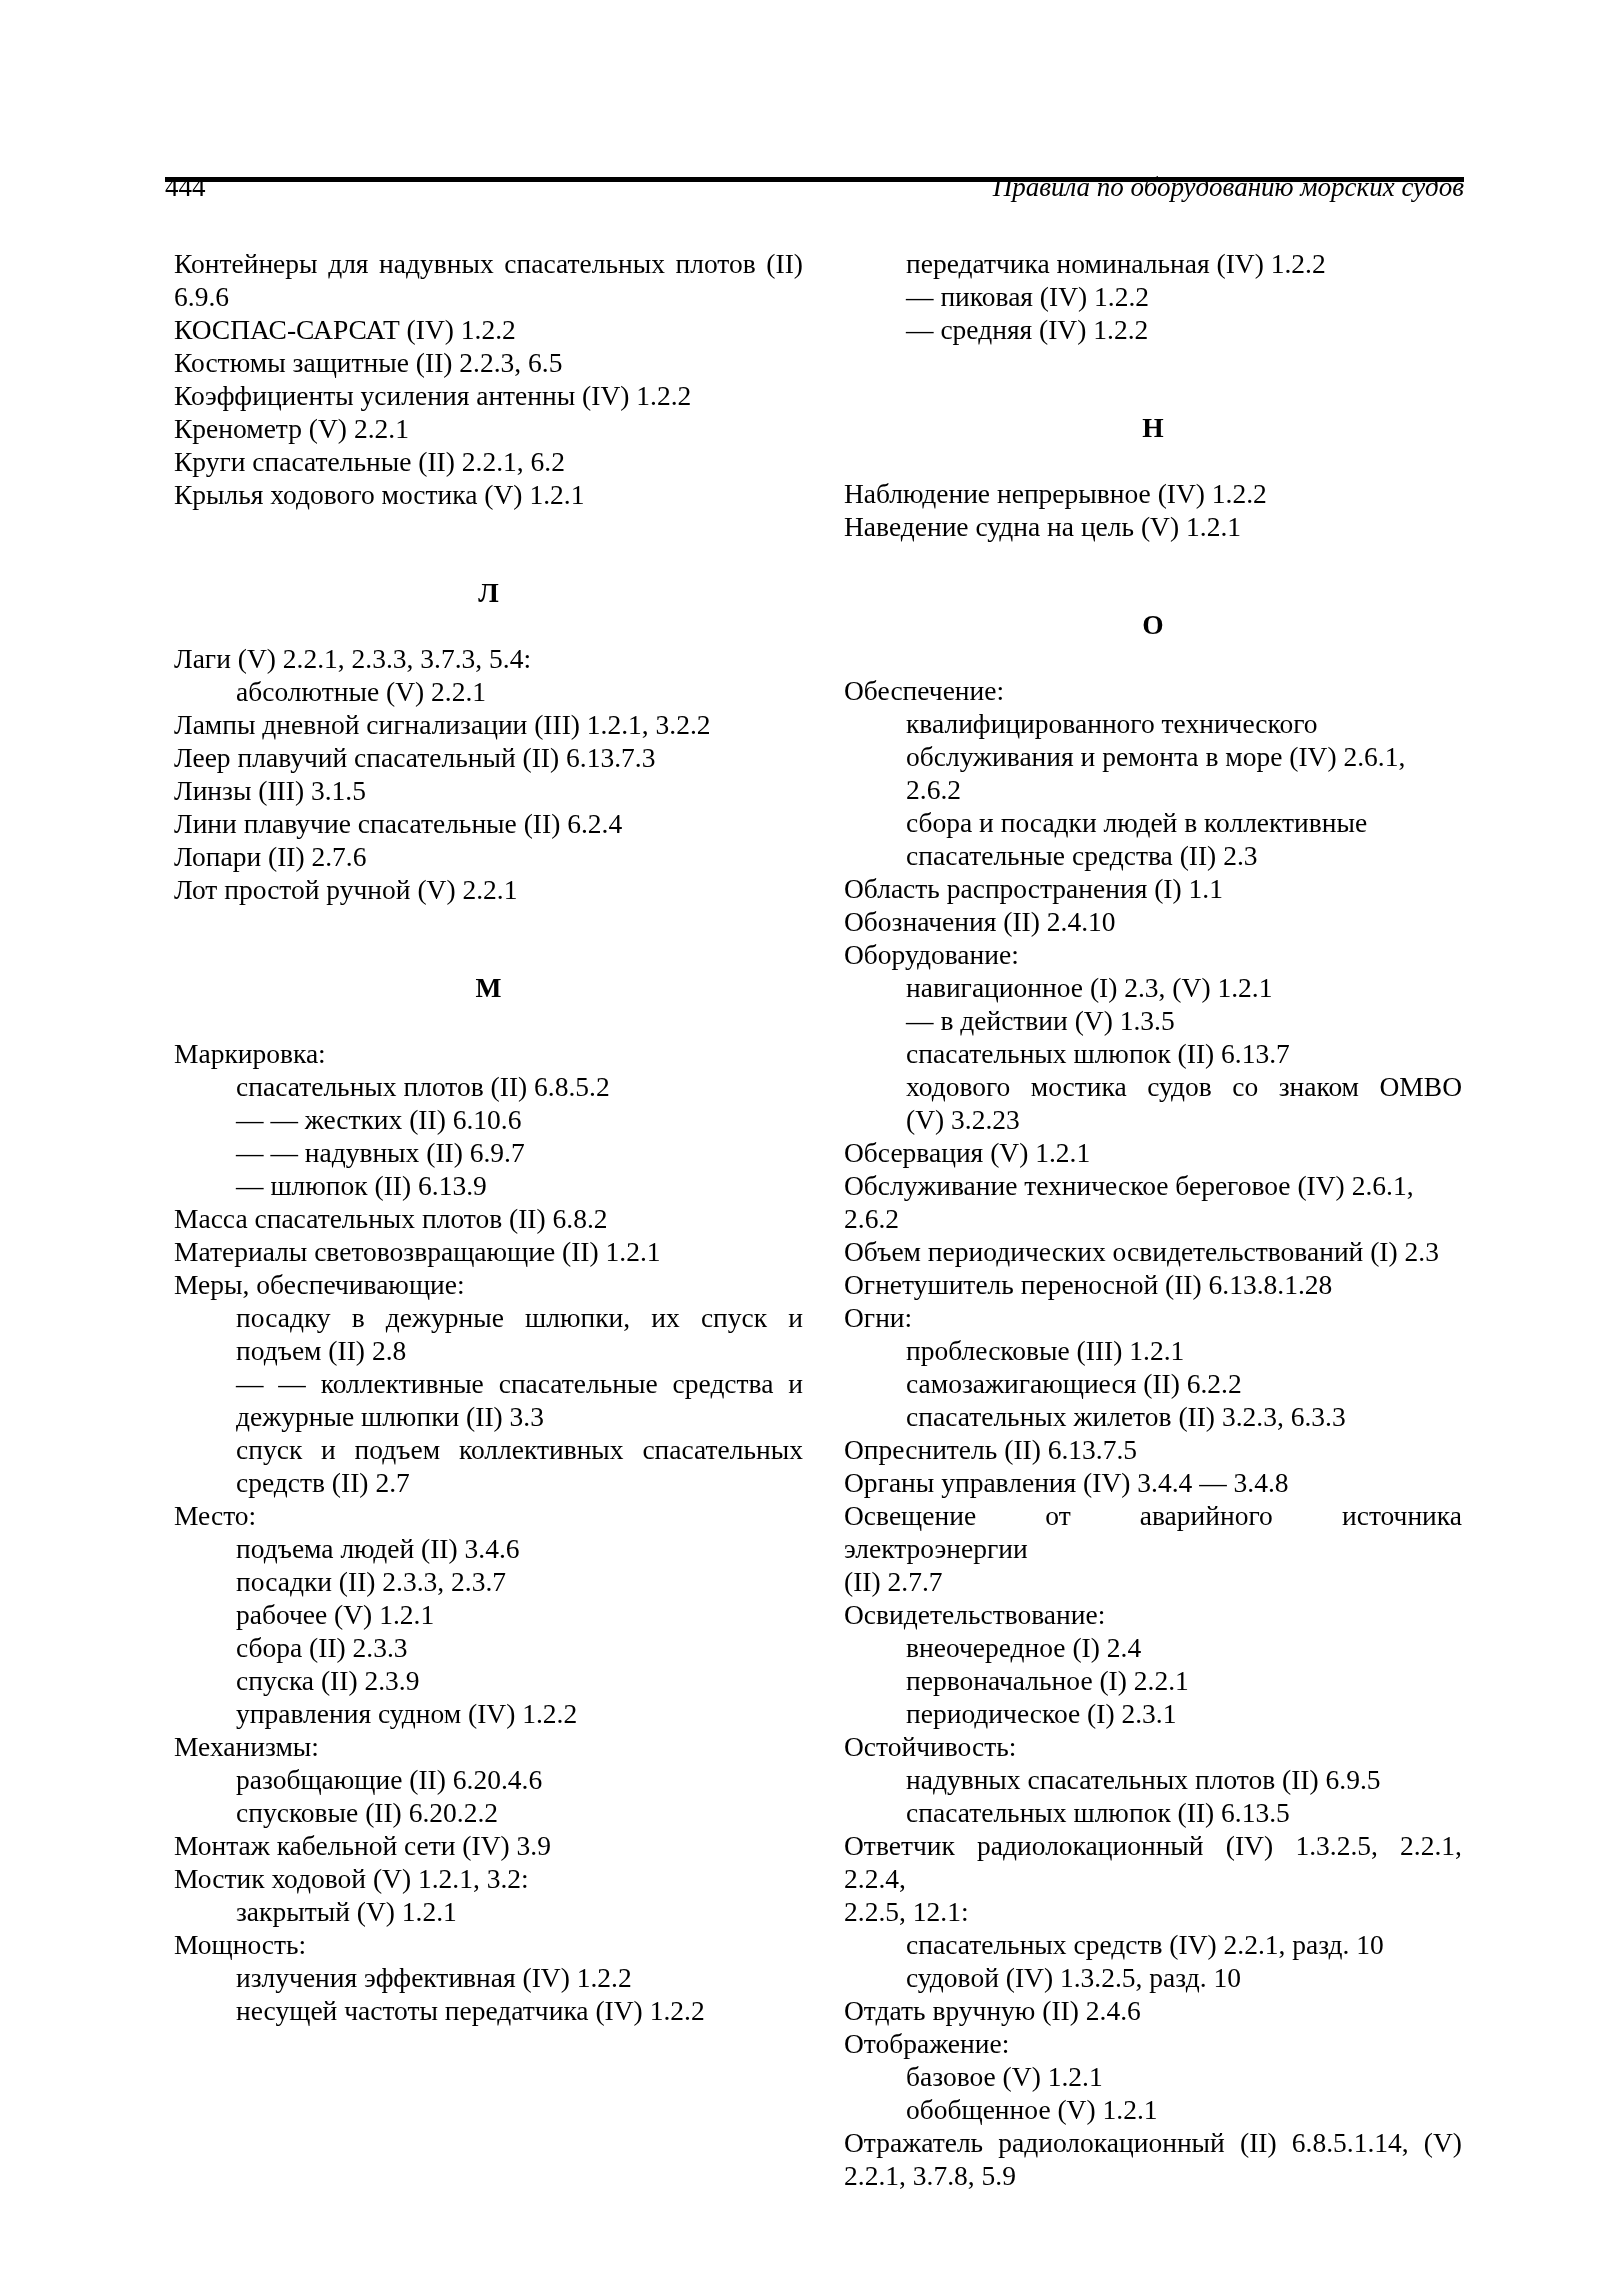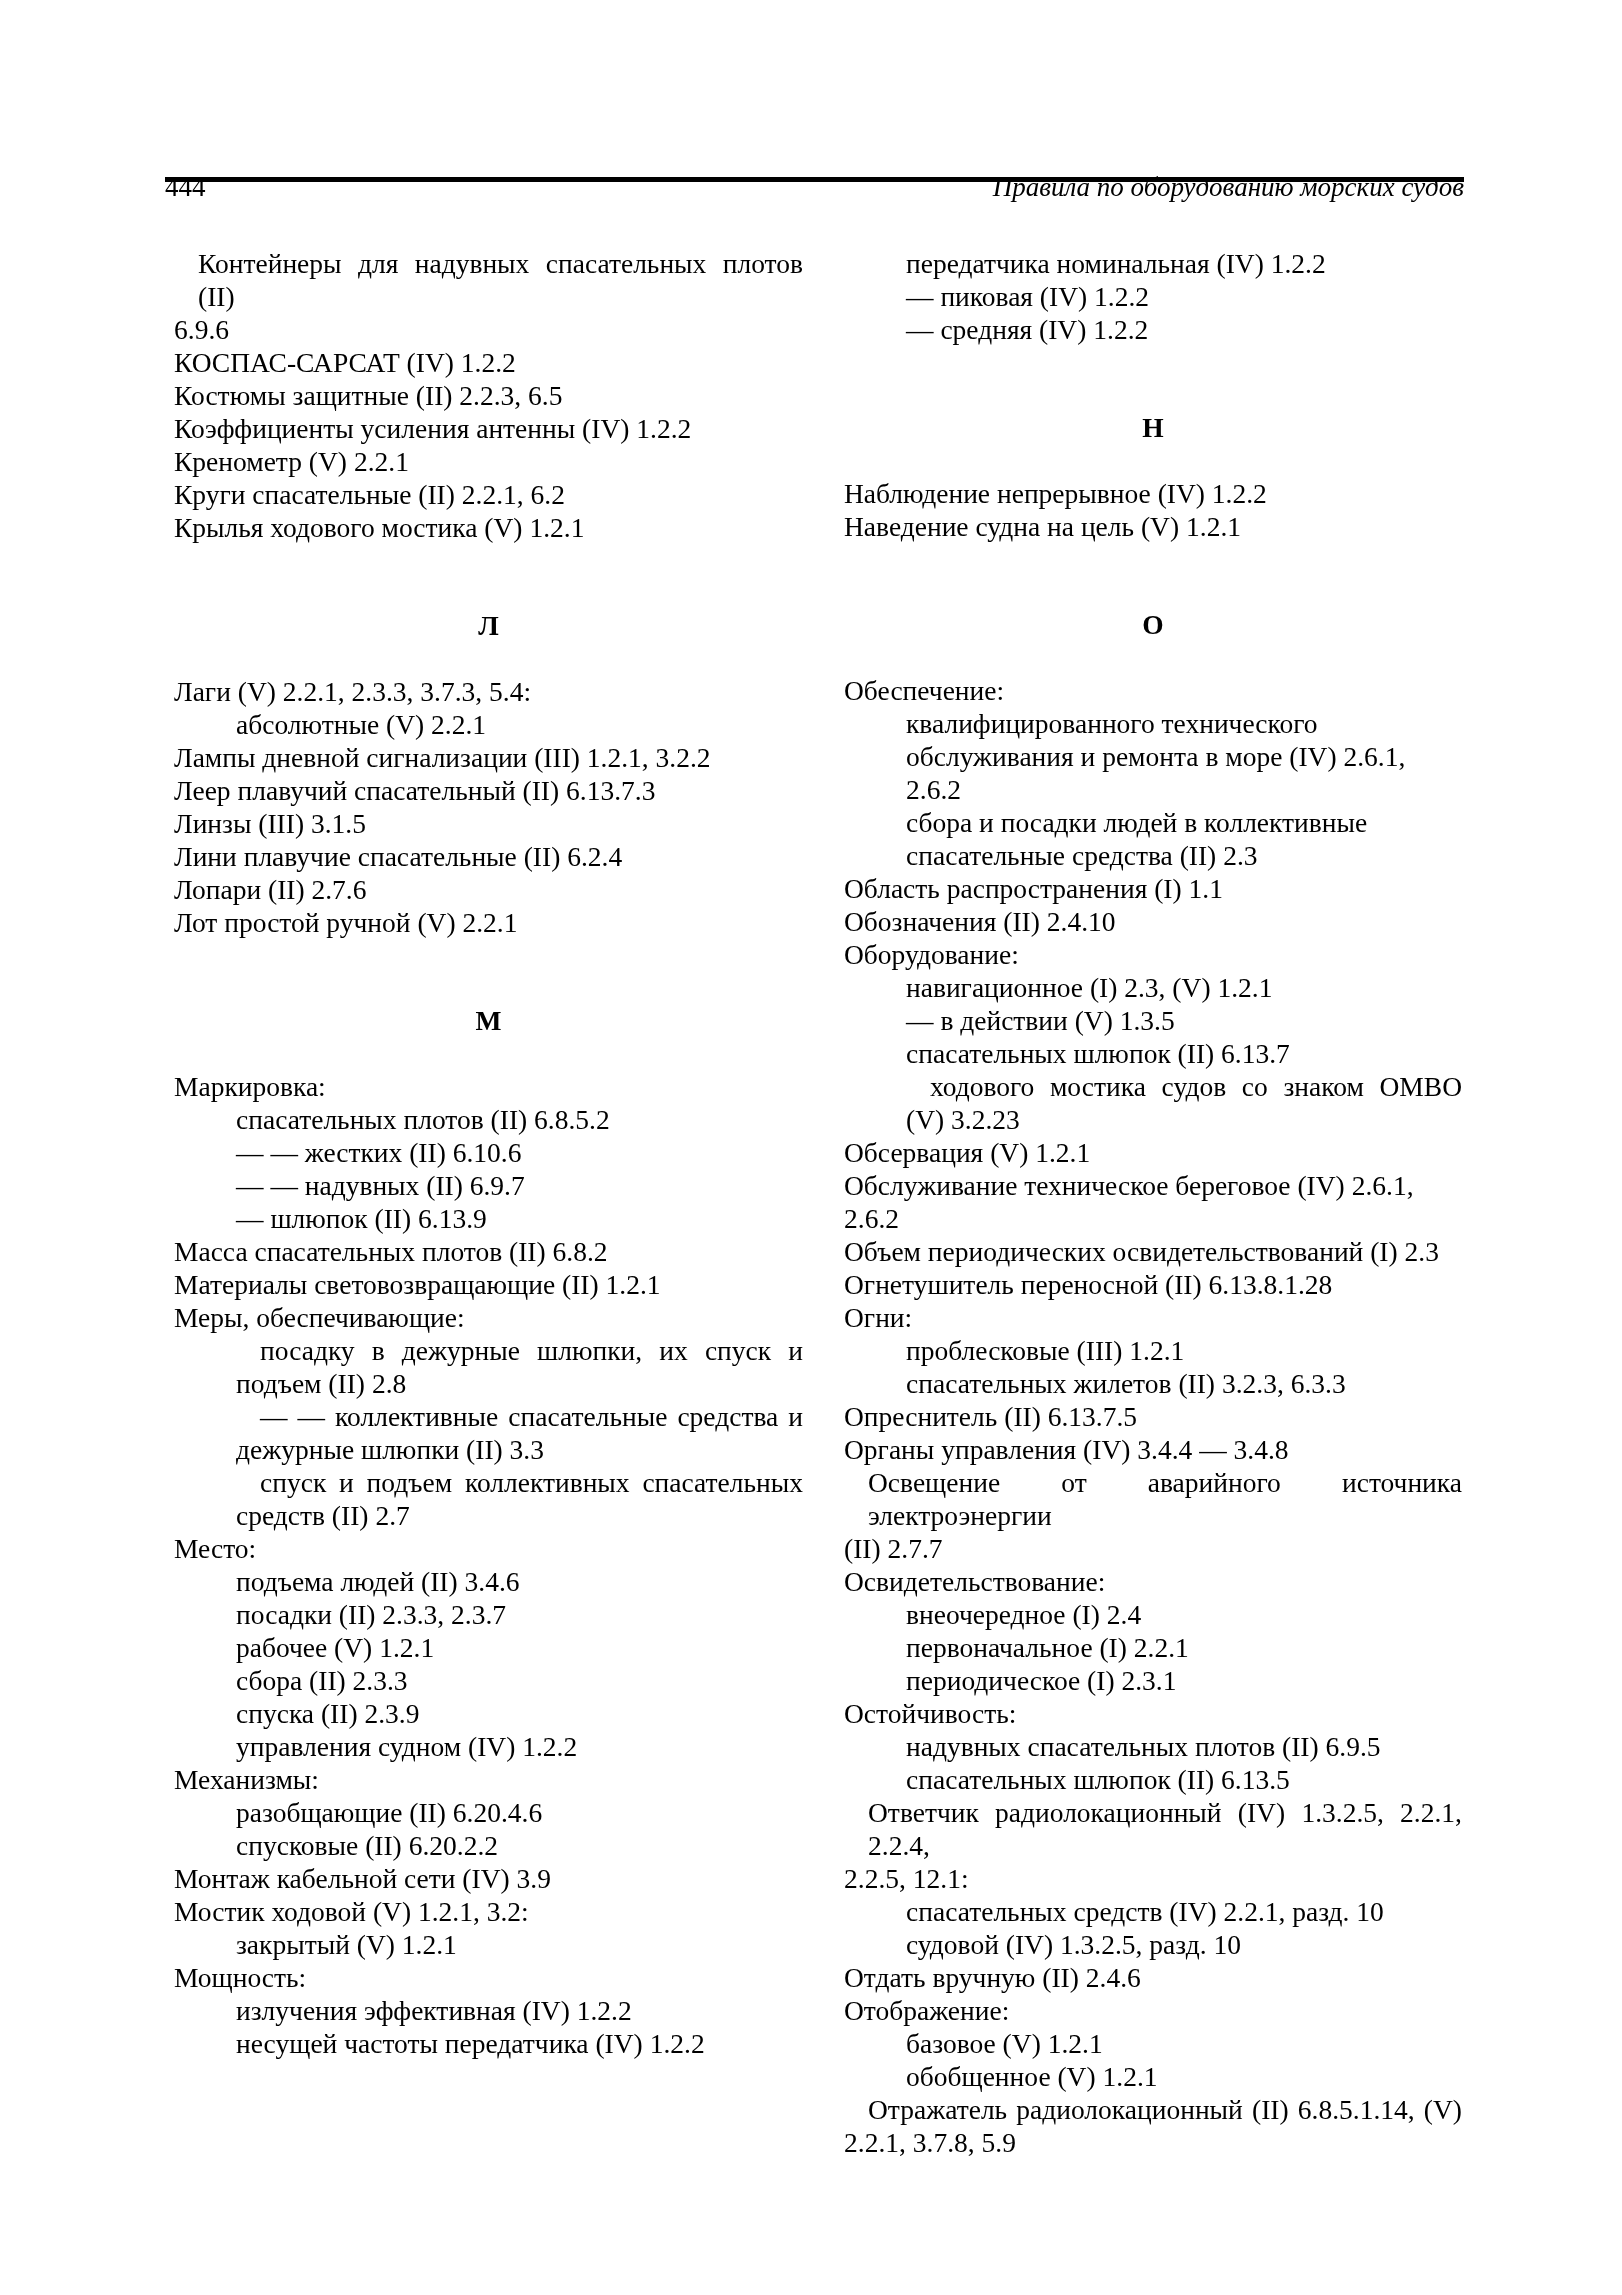--- a/index.html
+++ b/index.html
@@ -37,21 +37,21 @@
   .col {
     position: absolute;
     top: 247px;
     font-size: 27.5px;
     line-height: 33px;
   }
   .col-left  { left: 174px;  width: 629px; }
   .col-right { left: 844px; width: 618px; }
   .line { white-space: normal; }
   .ind  { padding-left: 62px; }
-  .just { text-align: justify; text-align-last: justify; margin-left: 24px; }
+  .just { text-align: justify; text-align-last: justify; }
   .heading {
     font-weight: bold;
     text-align: center;
     margin: 65px 0 33px 0;
   }
   b { font-weight: normal; }
 </style>
 </head>
 <body>
 
@@ -131,20 +131,21 @@
       <div class="line ind">— в действии (V) 1.3.5</div>
       <div class="line ind">спасательных шлюпок (II) 6.13.7</div>
       <div class="line ind just">ходового мостика судов со знаком <b>ОМВО</b></div>
       <div class="line ind">(V) 3.2.23</div>
       <div class="line">Обсервация (V) 1.2.1</div>
       <div class="line">Обслуживание техническое береговое (IV) 2.6.1, 2.6.2</div>
       <div class="line">Объем периодических освидетельствований (I) 2.3</div>
       <div class="line">Огнетушитель переносной (II) 6.13.8.1.28</div>
       <div class="line">Огни:</div>
       <div class="line ind">проблесковые (III) 1.2.1</div>
+      <div class="line ind">самозажигающиеся (II) 6.2.2</div>
       <div class="line ind">спасательных жилетов (II) 3.2.3, 6.3.3</div>
       <div class="line">Опреснитель (II) 6.13.7.5</div>
       <div class="line">Органы управления (IV) 3.4.4 — 3.4.8</div>
       <div class="line just">Освещение от аварийного источника электроэнергии</div>
       <div class="line">(II) 2.7.7</div>
       <div class="line">Освидетельствование:</div>
       <div class="line ind">внеочередное (I) 2.4</div>
       <div class="line ind">первоначальное (I) 2.2.1</div>
       <div class="line ind">периодическое (I) 2.3.1</div>
       <div class="line">Остойчивость:</div>

